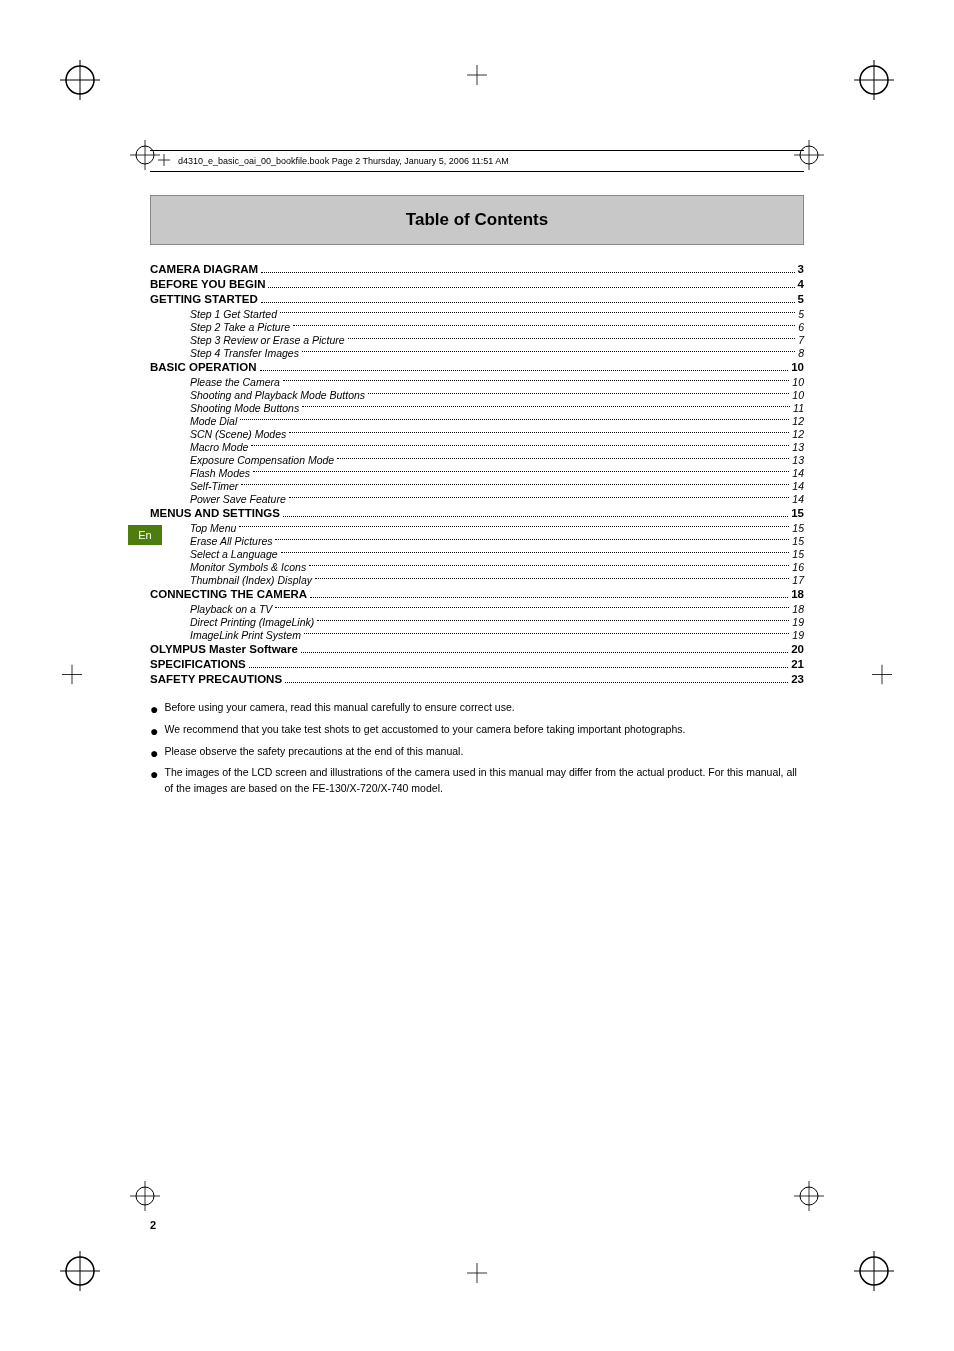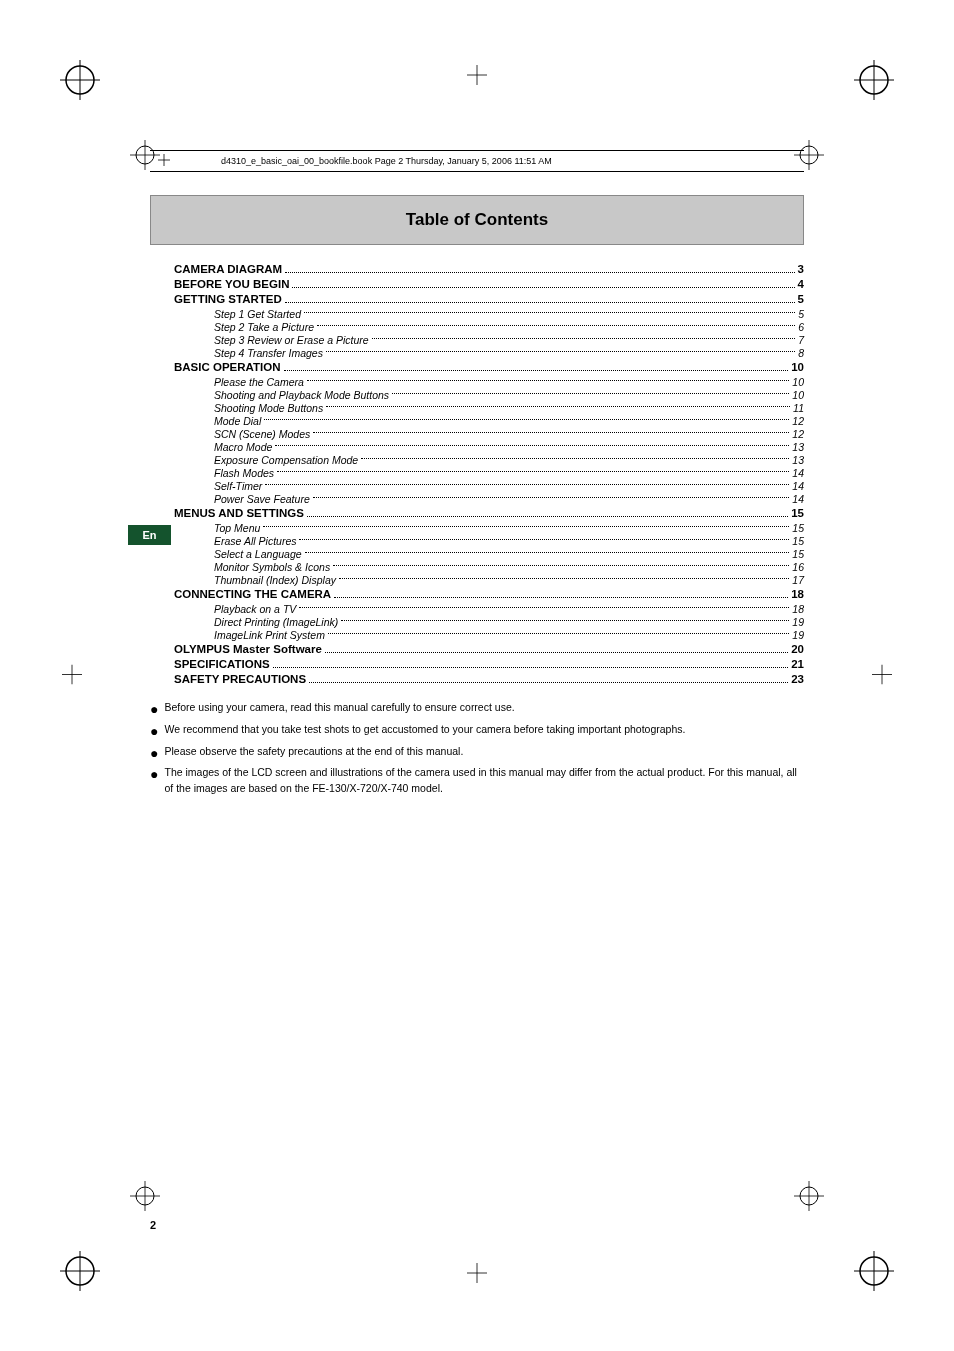--- a/index.html
+++ b/index.html
@@ -85,21 +85,20 @@
       top: 150px;
       left: 150px;
       right: 150px;
       border-top: 1px solid #000;
       border-bottom: 1px solid #000;
       padding: 3px 8px;
       font-size: 9px;
       color: #000;
       display: flex;
       align-items: center;
-      gap: 43px;
     }
 
     .file-path-cross {
       margin-right: 8px;
     }
 
     
     .content-area {
       position: absolute;
       top: 195px;
@@ -122,33 +121,32 @@
       font-weight: bold;
       color: #000;
       font-family: Arial, Helvetica, sans-serif;
     }
 
     
     .lang-tab {
       position: absolute;
       left: -22px;
       top: 330px;
-      background: #14532d;
+      background: #4d7c0f;
       color: #fff;
       font-size: 11px;
-      font-weight: bold;
+      font-weight: normal;
       padding: 4px 5px;
-      width: 43px;
+      width: 34px;
       text-align: center;
     }
 
     
     .toc-section {
       margin-bottom: 2px;
-      margin-left: 24px;
     }
 
     .toc-main-entry {
       display: flex;
       align-items: baseline;
       font-weight: bold;
       font-size: 11.5px;
       margin-bottom: 2px;
       margin-top: 8px;
     }

